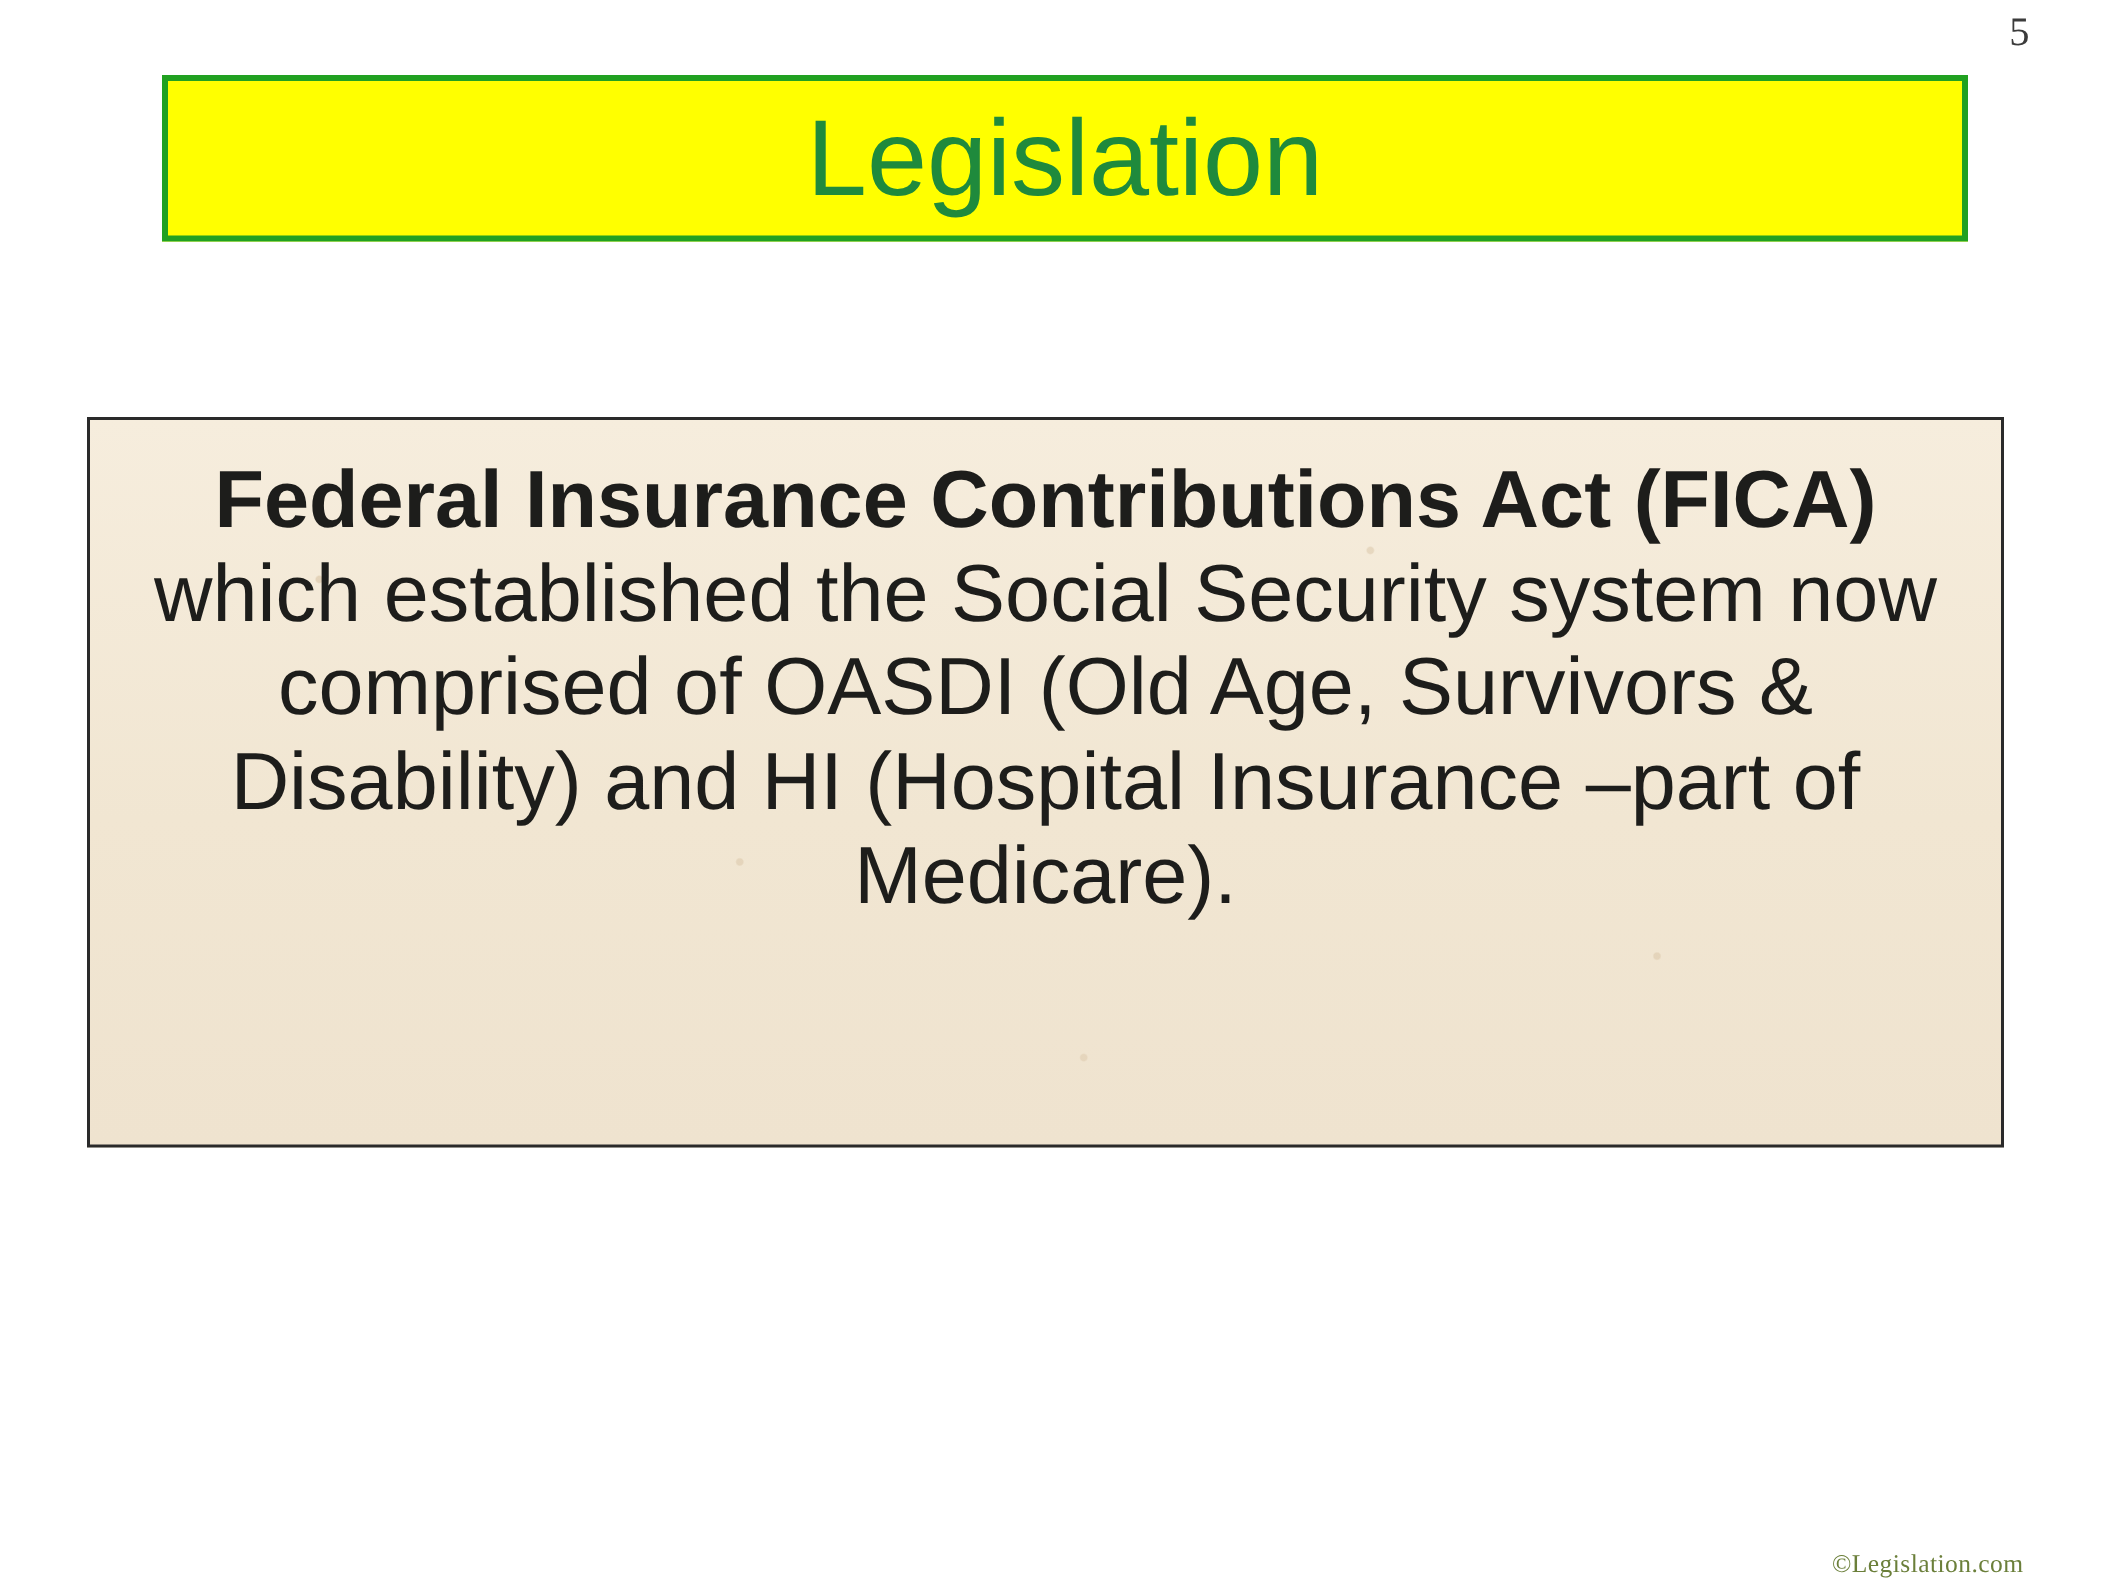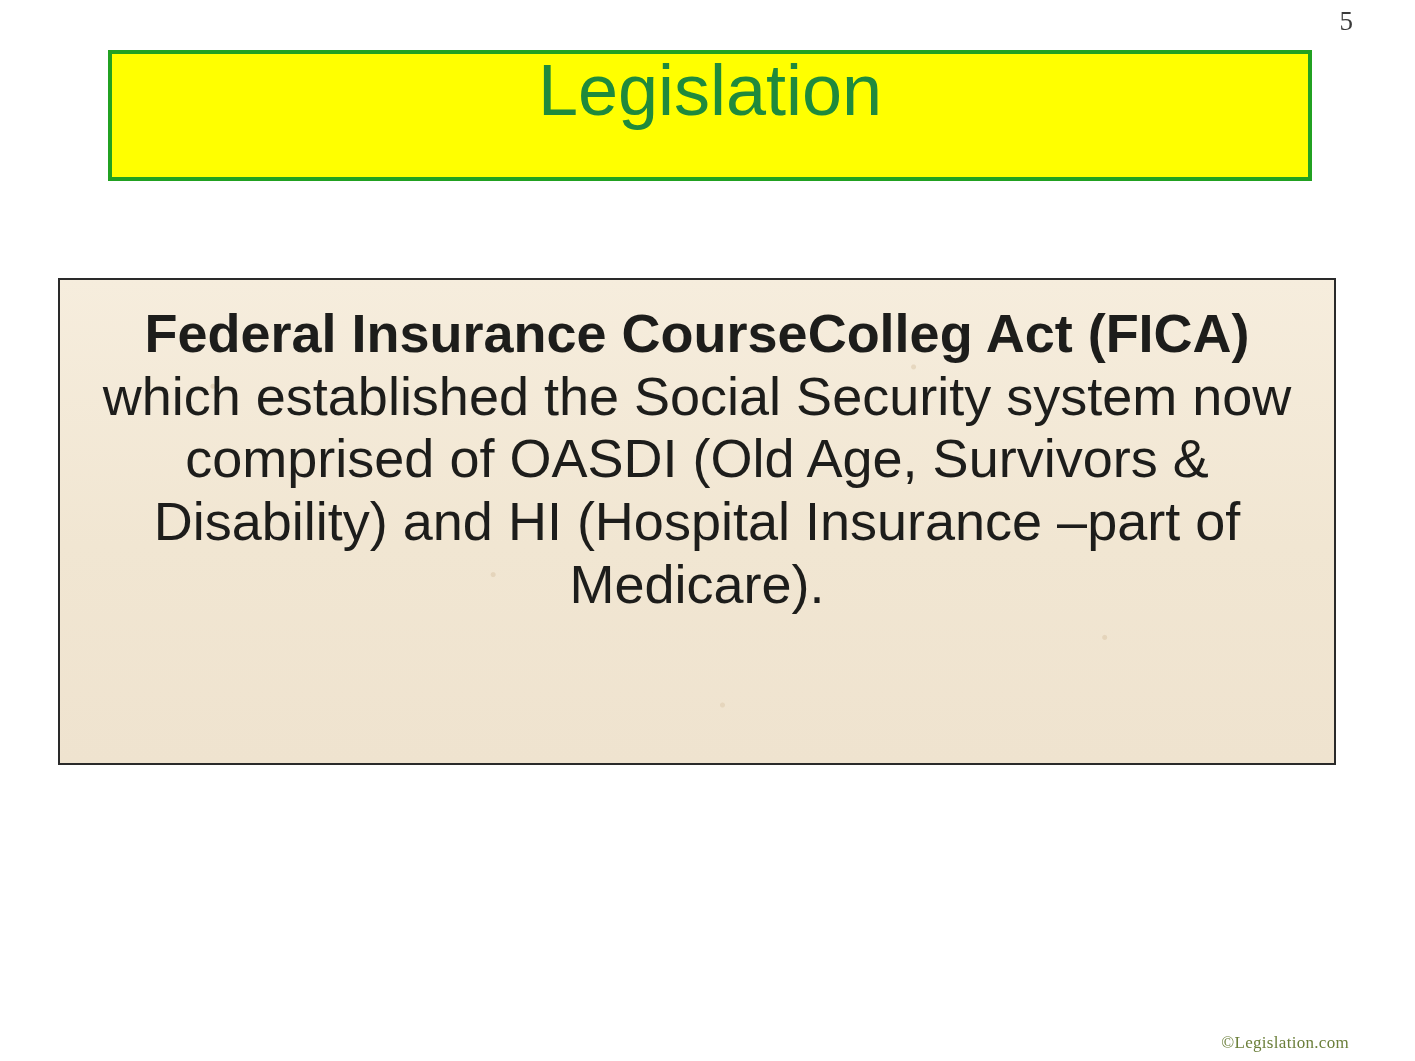--- a/index.html
+++ b/index.html
@@ -25,26 +25,26 @@
     font-family: "Liberation Serif", serif;
     line-height: 1;
   }
 
   
   .title-banner {
     position: absolute;
     left: 108px;
     top: 50px;
     width: 1204px;
-    height: 131px;
+    height: 111px;
     background: #ffff00;
     border: 4px solid #21a121;
     box-sizing: border-box;
     display: flex;
-    align-items: flex-start;
+    align-items: center;
     justify-content: center;
   }
   .title-text {
     color: #1f8a3c;
     font-size: 72px;
     line-height: 1;
     font-weight: 400;
     letter-spacing: 0px;
     font-family: "Liberation Sans", sans-serif;
   }
@@ -98,16 +98,16 @@
 </head>
 <body>
 
 <div class="slide-number">5</div>
 
 <div class="title-banner">
   <div class="title-text">Legislation</div>
 </div>
 
 <div class="content-box">
-  <p class="content-paragraph"><span class="strong">Federal Insurance CourseColleg Act (FICA)</span><span> which established the Social Security system now comprised of OASDI (Old Age, Survivors &amp; Disability) and HI (Hospital Insurance –part of Medicare).</span></p>
+  <p class="content-paragraph"><span class="strong">Federal Insurance Contributions Act (FICA)</span><span> which established the Social Security system now comprised of OASDI (Old Age, Survivors &amp; Disability) and HI (Hospital Insurance –part of Medicare).</span></p>
 </div>
 
 <div class="footer-credit">©Legislation.com</div>
 
 </body></html>

